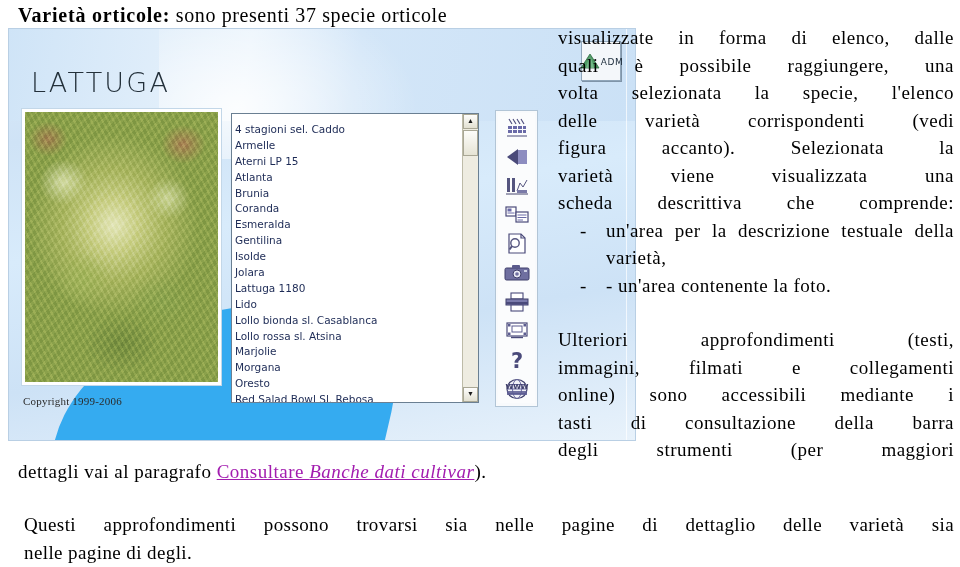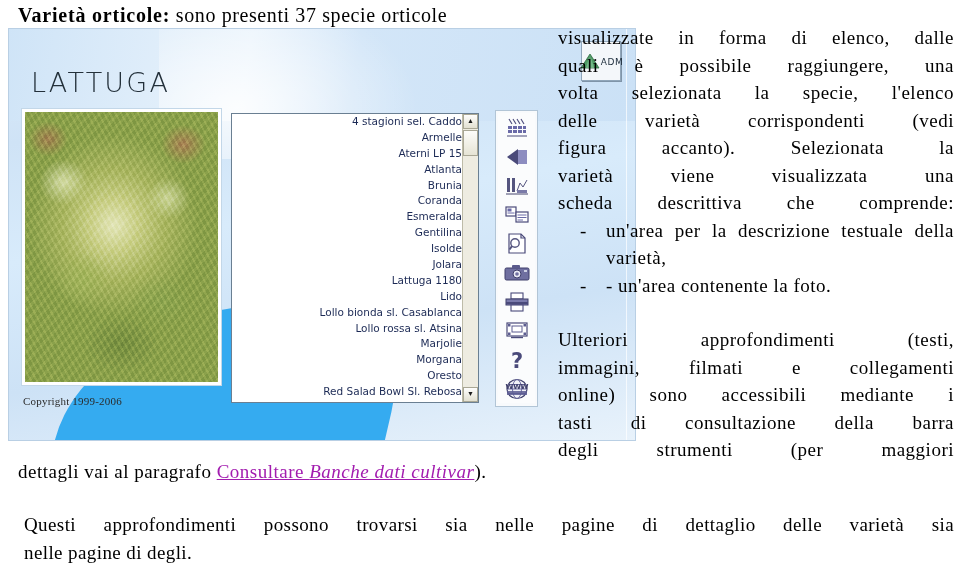--- a/index.html
+++ b/index.html
@@ -205,28 +205,27 @@
     position: absolute;
     left: 222px; top: 84px;
     width: 248px; height: 290px;
     background: #ffffff;
     border: 1px solid #6a7f92;
     display: flex;
     overflow: hidden;
   }
   .listbox .items {
     flex: 1;
-    padding: 0 0 0 3px;
+    padding: 8px 0 0 3px;
     font-family: "DejaVu Sans", sans-serif;
     font-size: 10.5px;
     line-height: 15.9px;
     color: #1c2a55;
     white-space: nowrap;
     overflow: hidden;
-    text-align: right;
   }
   .listbox .items div { height: 15.9px; }
 
   .scrollbar {
     width: 16px;
     background: #eeece1;
     border-left: 1px solid #bdbba8;
     position: relative;
     display: flex;
     flex-direction: column;

